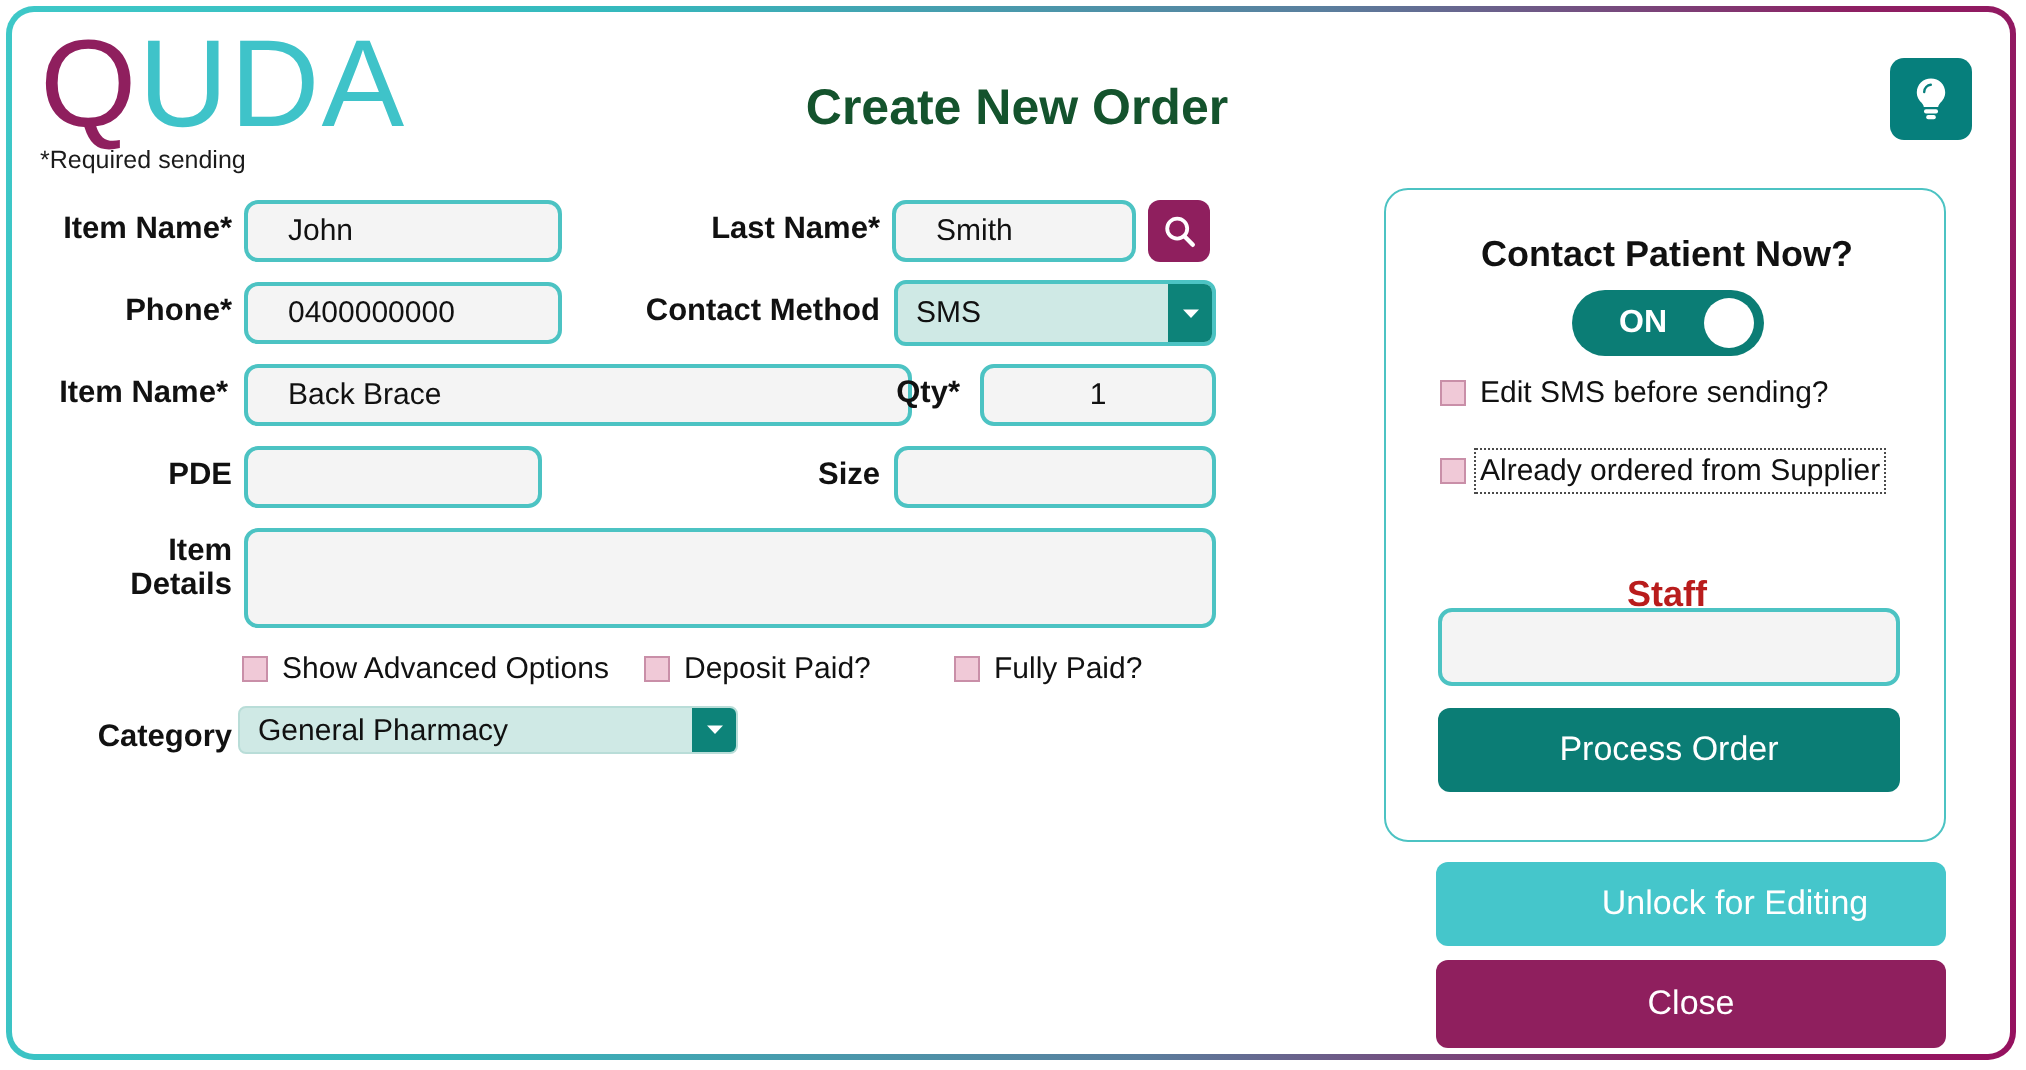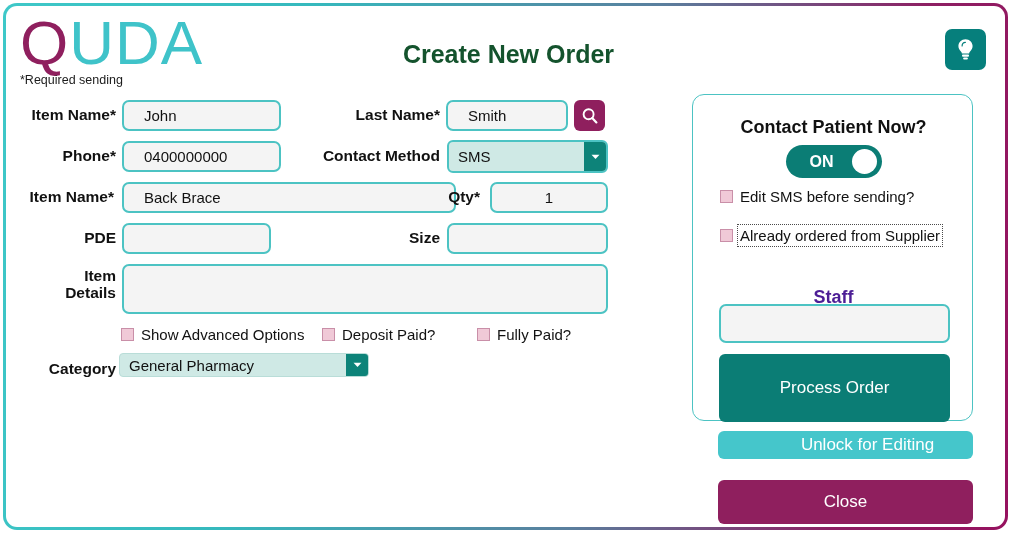--- a/index.html
+++ b/index.html
@@ -223,21 +223,21 @@
     border-radius: 50%;
     background: #ffffff;
     flex: none;
   }
   #staff-heading {
     position: absolute;
     left: 0; top: 192px; width: 281px;
     text-align: center;
     font-size: 18px;
     font-weight: bold;
-    color: #4c1d95;
+    color: #b91c1c;
   }
   #staff-input {
     position: absolute;
     left: 26px;
     top: 209px;
     width: 231px;
     height: 39px;
   }
   .btn {
     position: absolute;
@@ -249,28 +249,28 @@
     font-size: 17px;
     display: flex;
     align-items: center;
     justify-content: center;
     cursor: pointer;
   }
   #process-order-button {
     left: 26px;
     top: 259px;
     width: 231px;
-    height: 68px;
+    height: 42px;
     background: #0b7d75;
   }
   #unlock-button {
     left: 712px;
     top: 425px;
     width: 255px;
-    height: 28px;
+    height: 42px;
     background: #45c6cb;
     padding-left: 44px;
   }
   #close-button {
     left: 712px;
     top: 474px;
     width: 255px;
     height: 44px;
     background: #8f1f5e;
   }

